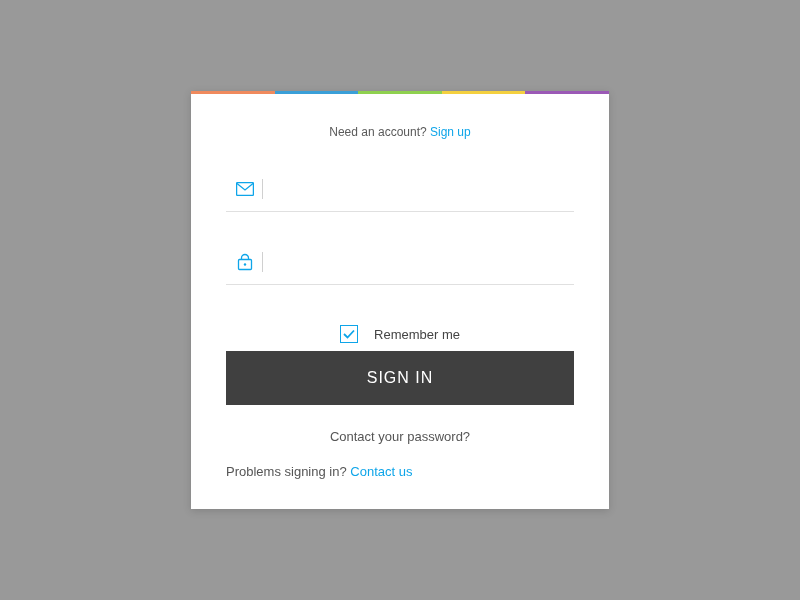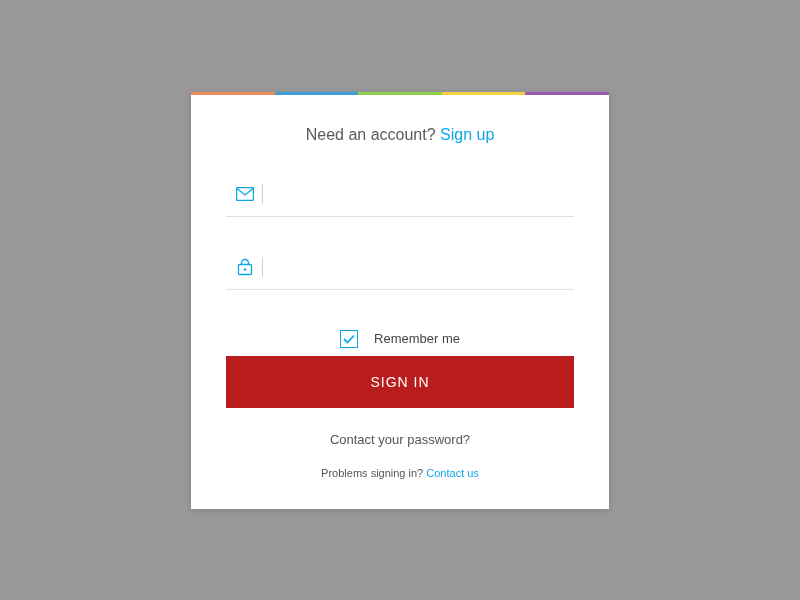--- a/index.html
+++ b/index.html
@@ -30,21 +30,21 @@
     }
     .stripe-seg { flex: 1; }
     .stripe-1 { background: #f08a5d; }
     .stripe-2 { background: #3a9fd8; }
     .stripe-3 { background: #8fd14f; }
     .stripe-4 { background: #f4d03f; }
     .stripe-5 { background: #9b59b6; }
     .header-text {
       text-align: center;
       margin-top: 34px;
-      font-size: 16px;
+      font-size: 12px;
       color: #5a5a5a;
     }
     .header-text a {
       color: #0ea5e9;
       text-decoration: none;
       cursor: pointer;
     }
     .input-row {
       display: flex;
       align-items: center;
@@ -92,42 +92,42 @@
       cursor: pointer;
     }
     .checkbox svg { display: block; }
     .remember-label {
       font-size: 13px;
       color: #444;
     }
     .signin-btn {
       width: 100%;
       margin-top: 8px;
-      background: #b91c1c;
+      background: #404040;
       color: #ffffff;
       border: none;
       padding: 18px 0;
-      font-size: 14px;
+      font-size: 16px;
       letter-spacing: 1px;
       cursor: pointer;
       font-weight: 400;
     }
     .forgot-link {
       display: block;
       text-align: center;
       margin-top: 24px;
       font-size: 13px;
       color: #555;
       text-decoration: none;
       cursor: pointer;
     }
     .problems-text {
-      text-align: center;
+      text-align: left;
       margin-top: 20px;
-      font-size: 11px;
+      font-size: 13px;
       color: #555;
     }
     .problems-text a {
       color: #0ea5e9;
       text-decoration: none;
       cursor: pointer;
     }
   </style>
 </head>
 <body>

